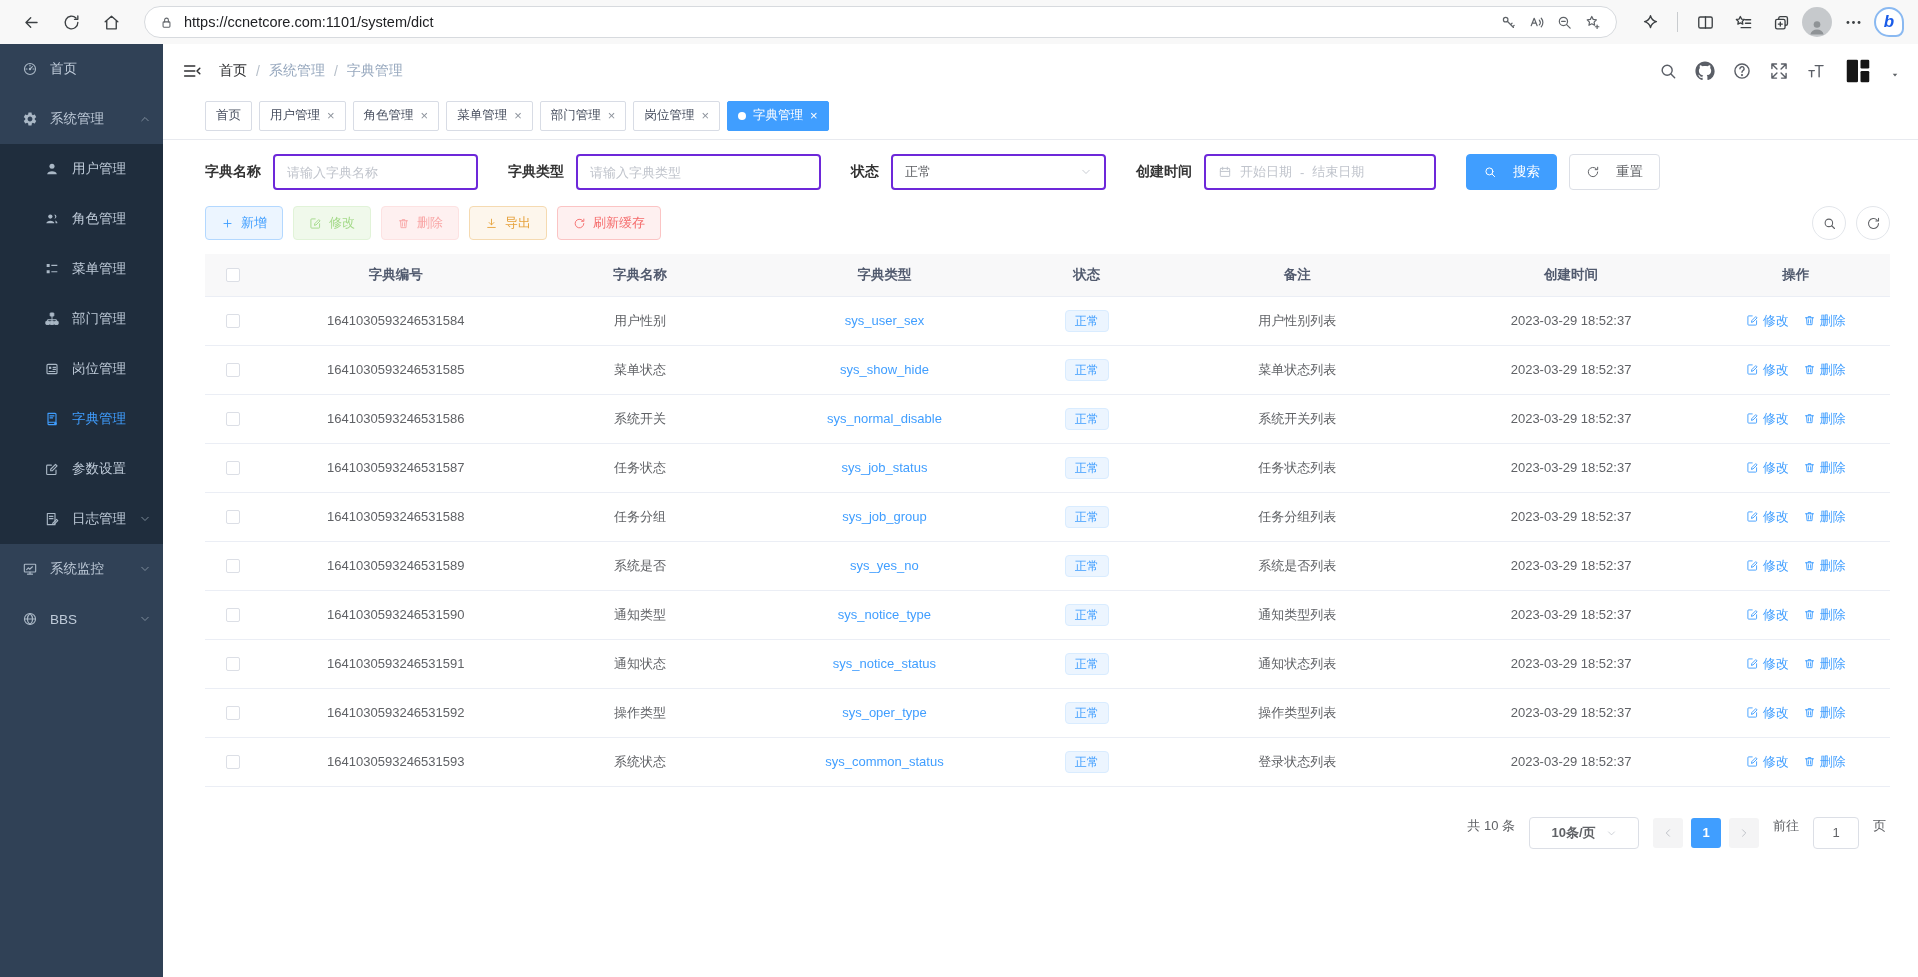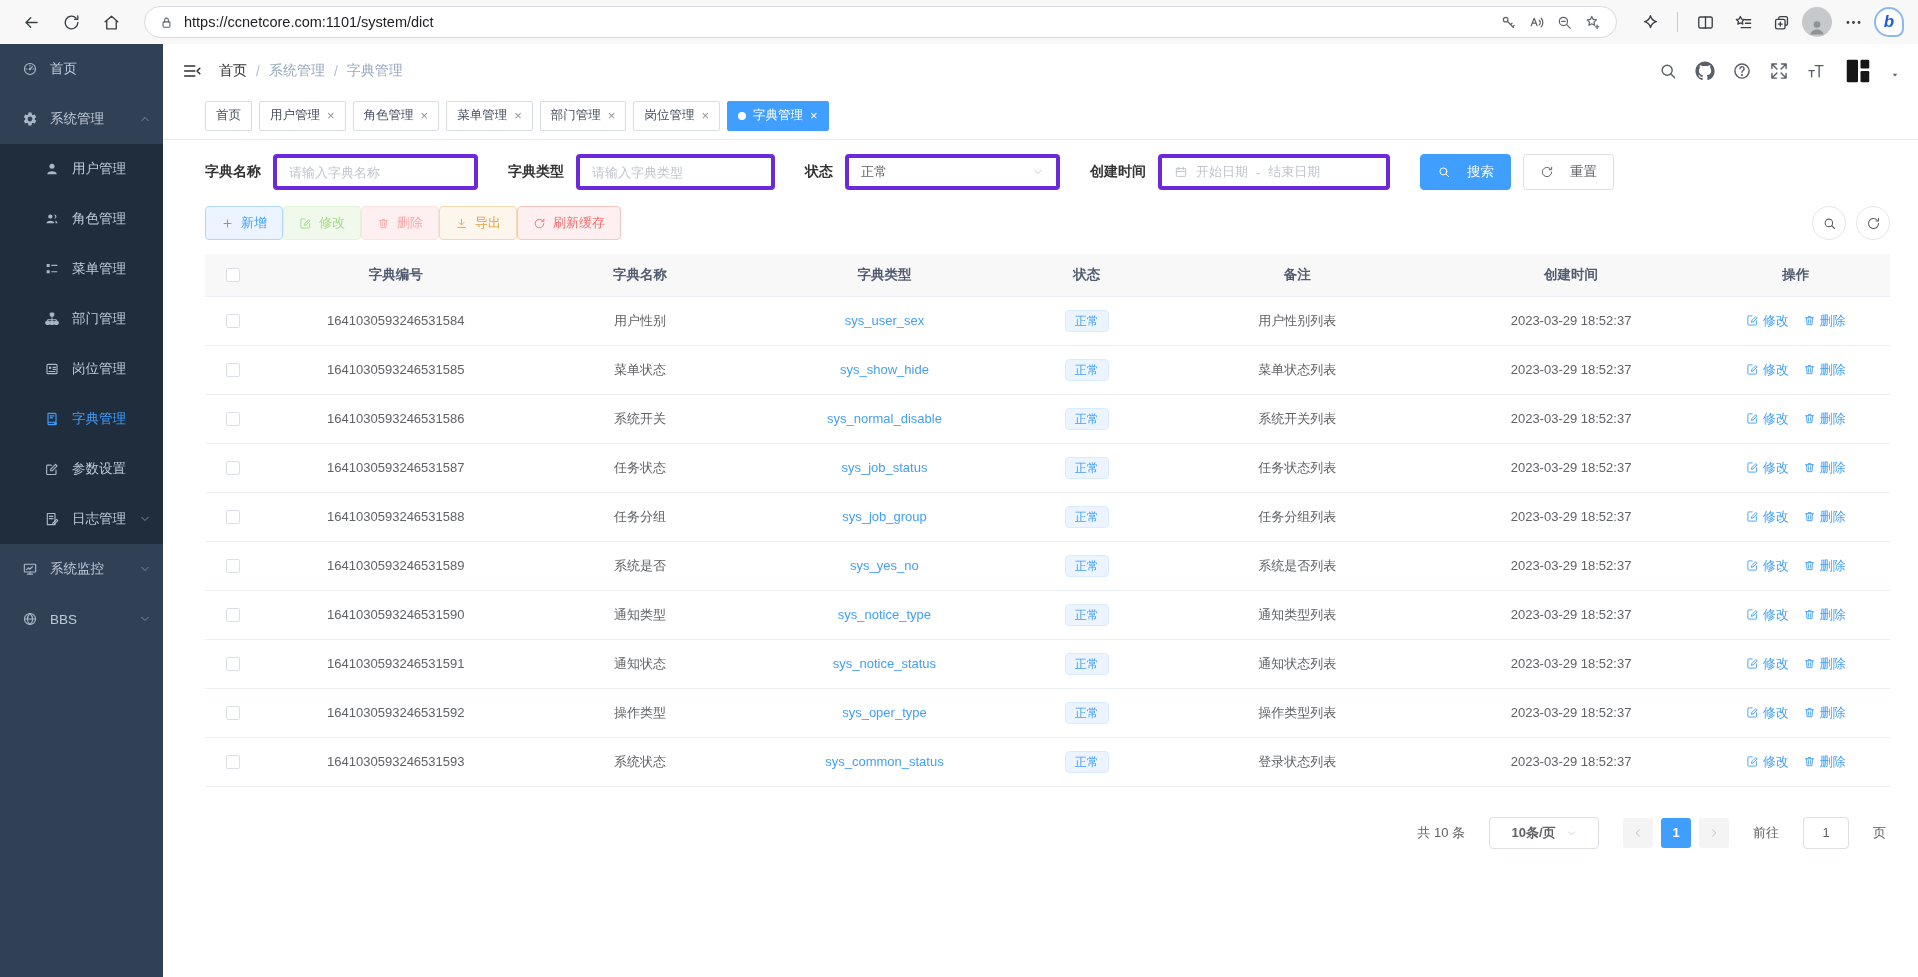--- a/index.html
+++ b/index.html
@@ -66,38 +66,38 @@
   .tag-tab.active { background:#409eff; border-color:#409eff; color:#fff; }
   .tag-tab.active .dot { display:block; }
   .tag-tab.active .close { color:#fff; }
 
   
   .page { padding:14px 28px 0 42px; }
 
   .filterbar { display:flex; align-items:center; flex-wrap:nowrap; gap:0; }
   .f-group { display:flex; align-items:center; margin-right:30px; }
   .f-label { font-size:14px; font-weight:bold; color:#333; margin-right:12px; white-space:nowrap; }
-  .f-input { height:36px; border:4px solid #6d28d9; border-radius:4px; padding:0 12px; font-size:13px; color:#606266; display:flex; align-items:center; background:#fff; }
+  .f-input { height:36px; border:2px solid #6d28d9; border-radius:4px; padding:0 12px; font-size:13px; color:#606266; display:flex; align-items:center; background:#fff; }
   .f-input input { border:none; outline:none; width:100%; font-size:13px; color:#606266; background:transparent; font-family:inherit; }
   .f-input input::placeholder { color:#c0c4cc; }
-  .w-name { width:205px; } .w-type { width:199px; }
+  .w-name { width:205px; } .w-type { width:245px; }
   .f-select { width:215px; justify-content:space-between; cursor:pointer; }
   .f-select .sel-caret { width:12px; height:12px; color:#c0c4cc; }
   .f-select .sel-caret svg{ width:100%;height:100%; }
   .f-date { width:232px; color:#c0c4cc; gap:8px; justify-content:flex-start; }
   .f-date .cal { width:14px; height:14px; color:#c0c4cc; flex:none; }
   .f-date .cal svg{width:100%;height:100%;}
   .f-date .dph { font-size:13px; color:#c0c4cc; }
   .btn { height:36px; border-radius:4px; border:1px solid #dcdfe6; background:#fff; display:inline-flex; align-items:center; gap:16px; padding:0 16px; font-size:13.5px; cursor:pointer; color:#606266; font-family:inherit; }
   .btn .b-ico { width:14px; height:14px; }
   .btn .b-ico svg { width:100%; height:100%; }
   .btn-search { background:#409eff; border-color:#409eff; color:#fff; margin-right:12px; }
 
   .toolbar { margin-top:16px; display:flex; align-items:center; }
-  .toolbar-left { display:flex; }
+  .toolbar-left { display:flex; gap:10px; }
   .pbtn { height:34px; border-radius:4px; display:inline-flex; align-items:center; gap:7px; padding:0 15px; font-size:13px; cursor:pointer; border:1px solid transparent; font-family:inherit; }
   .pbtn .b-ico { width:13px; height:13px; }
   .pbtn .b-ico svg { width:100%; height:100%; }
   .pbtn.primary { color:#409eff; background:#ecf5ff; border-color:#b3d8ff; }
   .pbtn.success { color:#67c23a; background:#f0f9eb; border-color:#c2e7b0; }
   .pbtn.warning { color:#e6a23c; background:#fdf6ec; border-color:#f5dab1; }
   .pbtn.danger  { color:#f56c6c; background:#fef0f0; border-color:#fbc4c4; }
   .pbtn.disabled.success { color:#a4da89; border-color:#e1f3d8; cursor:not-allowed; }
   .pbtn.disabled.danger  { color:#f9a7a7; border-color:#fde2e2; cursor:not-allowed; }
   .toolbar-right { margin-left:auto; display:flex; gap:10px; }
@@ -110,21 +110,21 @@
   .grid td { height:49px; text-align:center; font-size:13px; color:#606266; border-bottom:1px solid #ebeef5; background:#fff; white-space:nowrap; overflow:hidden; }
   .checkbox { width:14px; height:14px; border:1px solid #dcdfe6; border-radius:2px; background:#fff; display:inline-block; vertical-align:middle; cursor:pointer; }
   .link { color:#409eff; text-decoration:none; cursor:pointer; }
   .tag-normal { display:inline-block; height:22px; line-height:20px; padding:0 9px; font-size:12px; color:#409eff; background:#ecf5ff; border:1px solid #d9ecff; border-radius:4px; }
   .ops { display:flex; align-items:center; justify-content:center; gap:14px; }
   .op-link { display:inline-flex; align-items:center; gap:4px; color:#409eff; font-size:13px; cursor:pointer; }
   .op-link .b-ico { width:13px; height:13px; }
   .op-link .b-ico svg { width:100%; height:100%; }
 
   
-  .pagination { margin-top:30px; display:flex; align-items:center; justify-content:flex-end; gap:24px; font-size:13px; color:#606266; padding-right:4px; }
+  .pagination { margin-top:30px; display:flex; justify-content:flex-end; gap:14px; font-size:13px; color:#606266; padding-right:4px; }
   .pg-select { width:110px; height:32px; border:1px solid #dcdfe6; border-radius:4px; display:flex; align-items:center; justify-content:center; gap:10px; color:#606266; cursor:pointer;font-weight:bold; }
   .pg-select .sel-caret { width:11px; height:11px; color:#c0c4cc; }
   .pg-select .sel-caret svg{width:100%;height:100%;}
   .pager { display:flex; align-items:center; gap:8px; }
   .pg-btn { width:30px; height:30px; border-radius:3px; background:#f4f4f5; color:#b6b9c0; display:flex; align-items:center; justify-content:center; cursor:pointer; }
   .pg-btn svg { width:12px; height:12px; }
   .pg-page { width:30px; height:30px; border-radius:3px; background:#409eff; color:#fff; font-weight:bold; display:flex; align-items:center; justify-content:center; cursor:pointer; }
   .pg-goto-input { width:46px; height:32px; border:1px solid #dcdfe6; border-radius:4px; text-align:center; font-size:13px; color:#606266; outline:none; font-family:inherit; }
 </style>
 </head>

